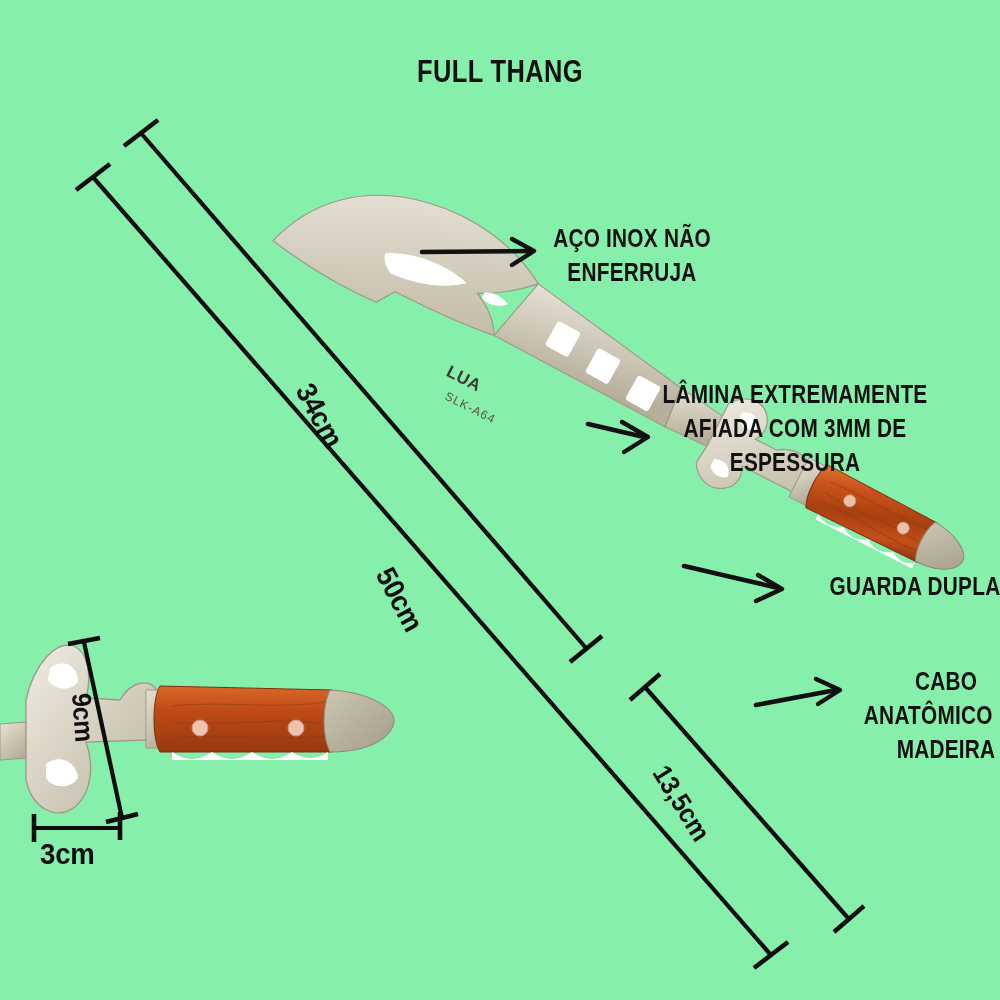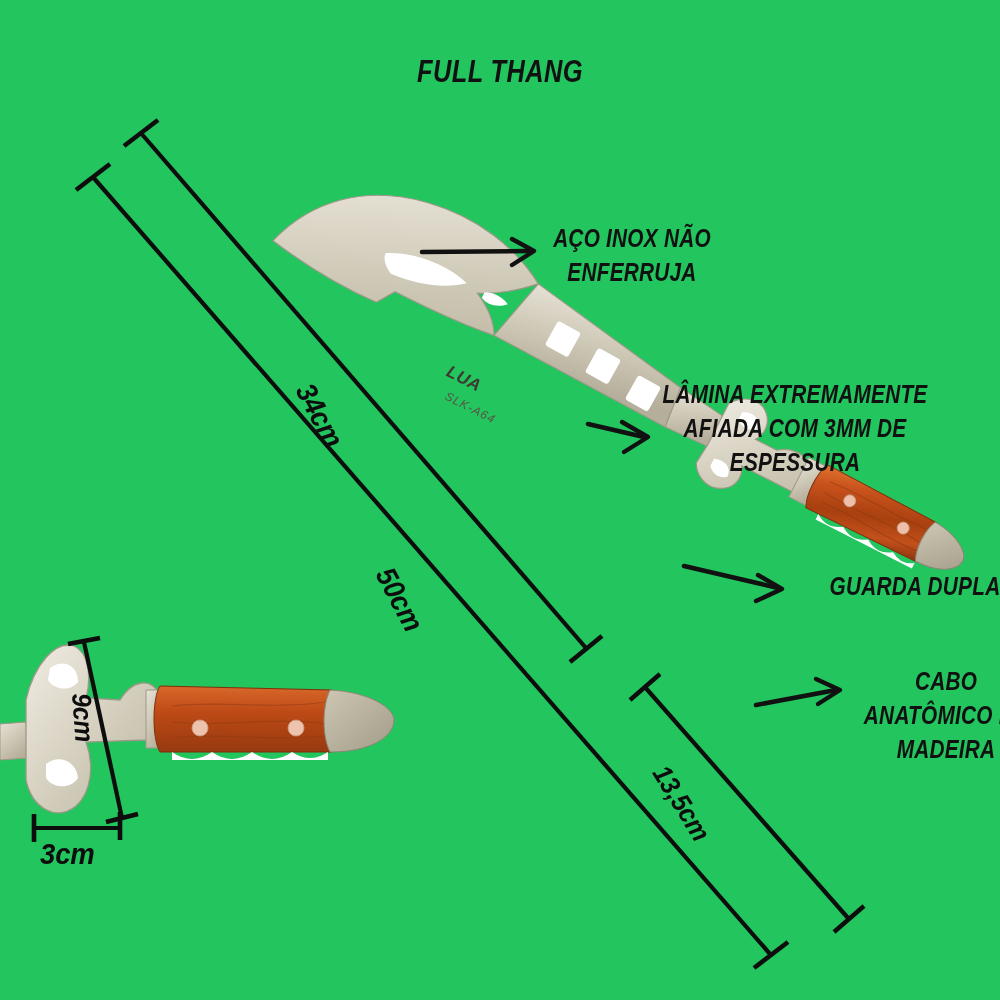--- a/index.html
+++ b/index.html
@@ -8,23 +8,22 @@
     padding: 0;
     background: #ffffff;
   }
   body {
     font-family: "Liberation Sans", sans-serif;
   }
   #stage {
     position: relative;
     width: 1000px;
     height: 1000px;
-    background: #22c55e;
+    background: #86efac;
     overflow: hidden;
-    font-style: italic;
   }
 
   
   .title {
     position: absolute;
     left: 0;
     top: 54px;
     width: 1000px;
     text-align: center;
     font-family: "Liberation Sans", sans-serif;

